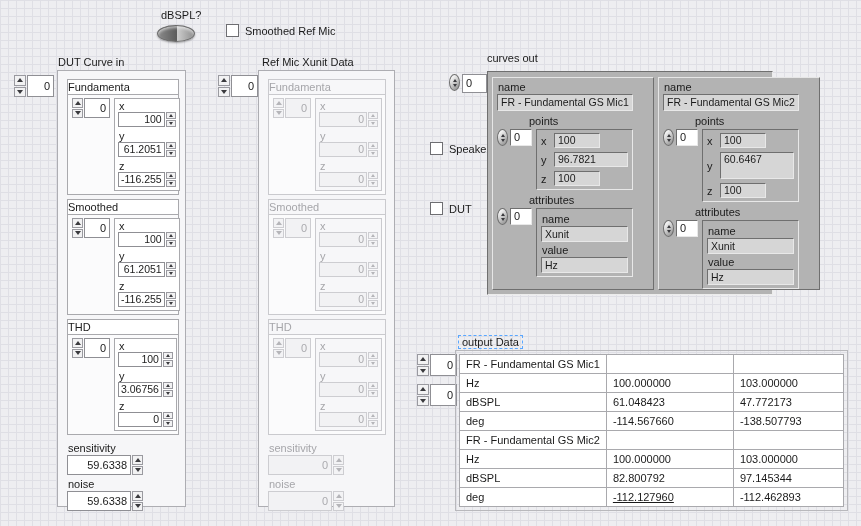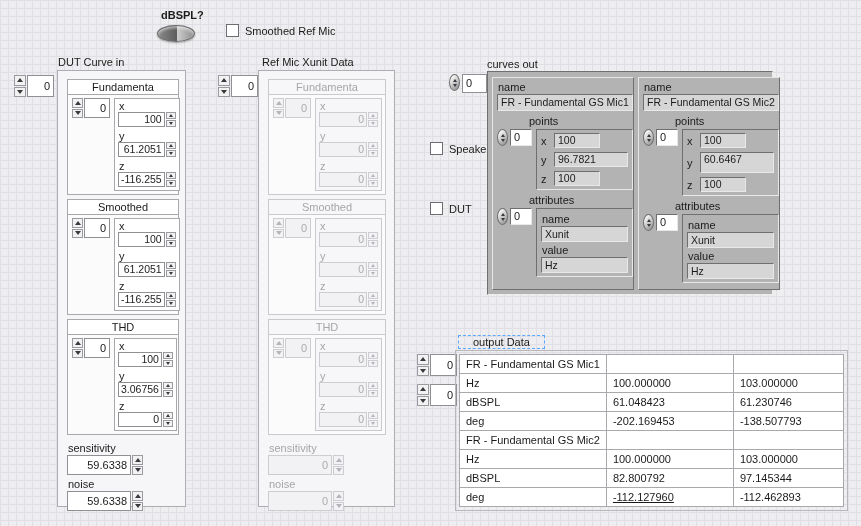--- a/index.html
+++ b/index.html
@@ -42,21 +42,21 @@
     background:#fff; border:1px solid #8f8f94; text-align:right;
     padding:0 3px; display:flex; align-items:center; justify-content:flex-end;
   }
   .idx-lg { height:22px; } .idx-lg .ibox { width:27px; }
   .idx-sm { height:20px; } .idx-sm .spin{ width:11px; } .idx-sm .ibox { width:26px; }
 
   
   .cluster { background:#f6f6f8; border:1px solid #adadb2; }
   .col { position:absolute; left:9px; top:8px; display:flex; flex-direction:column; }
   .section { border:1px solid #a9a9ad; background:#fbfbfc; margin-bottom:4px; }
-  .sec-header { height:15px; line-height:14px; text-align:center; background:#fff; border-bottom:1px solid #a9a9ad; overflow:hidden; }
+  .sec-header { height:15px; line-height:14px; background:#fff; border-bottom:1px solid #a9a9ad; overflow:hidden; }
   .sec-body { display:flex; gap:4px; padding:3px 3px 3px 4px; align-items:flex-start; }
   .xyz { border:1px solid #a9a9ad; background:#fff; padding:2px 3px 3px 3px; flex:1; }
   .nf { margin-bottom:4px; } .nf:last-child { margin-bottom:0; }
   .nf-label { height:11px; line-height:11px; padding-left:1px; }
   .nf-row { display:flex; align-items:stretch; gap:1px; }
   .nf-box { flex:1; height:15px; line-height:13px; border:1px solid #8f8f94; background:#fff;
             text-align:right; padding:0 2px; font-size:10.5px; overflow:hidden; white-space:nowrap; }
   .spin-xs { width:10px; display:flex; flex-direction:column; gap:1px; }
   .spin-xs .sbtn { flex:1; min-height:6px; background:#f2f2f3; border:1px solid #9a9aa0; display:flex; align-items:center; justify-content:center; cursor:pointer; }
   .spin-xs .tri-up { border-left-width:2px; border-right-width:2px; border-bottom-width:3px; }
@@ -70,21 +70,21 @@
   .disabled .section, .disabled .sec-header, .disabled .xyz { border-color:#cacace; }
   .disabled .sec-header, .disabled .xyz { background:#f7f7f9; }
   .disabled .nf-box, .disabled .sn-box, .disabled .idx-sm .ibox { background:#f2f2f4; border-color:#cdcdd1; color:#ababaf; }
   .disabled .sbtn { background:#f3f3f5; border-color:#cdcdd1; }
   .disabled .tri-up { border-bottom-color:#b5b5b9; }
   .disabled .tri-down { border-top-color:#b5b5b9; }
 
   
   .classic-panel { background:#b3b3b3; border:1px solid; border-color:#6f6f6f #ececec #ececec #6f6f6f; }
   .mics { position:absolute; left:4px; top:5px; right:4px; bottom:4px; display:flex; gap:4px; }
-  .mic { flex:1; background:#b3b3b3; border:1px solid; border-color:#e6e6e6 #6f6f6f #6f6f6f #e6e6e6; padding:2px 0 3px 4px; }
+  .mic { flex:1; background:#b3b3b3; border:1px solid; border-color:#e6e6e6 #6f6f6f #6f6f6f #e6e6e6; padding:2px 20px 3px 4px; }
   .sunken-field { background:#d6d6d6; border:1px solid; border-color:#6f6f6f #e8e8e8 #e8e8e8 #6f6f6f;
                   padding:0 3px; height:17px; line-height:15px; font-size:10.5px; white-space:nowrap; overflow:hidden; }
   .sunken-panel { background:#b3b3b3; border:1px solid; border-color:#6f6f6f #e8e8e8 #e8e8e8 #6f6f6f; padding:3px 4px; }
   .cspin { width:11px; height:17px; border:1px solid #6f6f6f; border-radius:50%;
            background:linear-gradient(135deg,#f2f2f2 20%,#9c9c9c 85%);
            display:flex; flex-direction:column; align-items:center; justify-content:center; gap:2px; cursor:pointer; }
   .cspin .tri-up { border-left-width:2px; border-right-width:2px; border-bottom-width:3px; }
   .cspin .tri-down { border-left-width:2px; border-right-width:2px; border-top-width:3px; }
   .cbox { background:#fff; border:1px solid; border-color:#6f6f6f #e8e8e8 #e8e8e8 #6f6f6f; padding:0 3px; line-height:15px; }
   .mic-label { margin:1px 0 1px 1px; }
@@ -92,28 +92,28 @@
   .flex-row { display:flex; align-items:flex-start; gap:2px; }
   .pt-row { display:flex; align-items:center; gap:6px; margin-bottom:4px; }
   .pt-row:last-child { margin-bottom:0; }
   .pt-label { width:7px; }
   .pt-field { height:15px; line-height:13px; }
 
   
   .tbl-wrap { border:1px solid #b8b8bc; padding:3px; }
   table.out { border-collapse:collapse; background:#fff; width:100%; }
   table.out td { border:1px solid #a9a9ad; height:19px; padding:0 6px; font-size:11px; white-space:nowrap; overflow:hidden; }
-  .sel-label { display:inline-block; border:1px dashed #5aa7ff; padding:0 14px; background:rgba(255,255,255,.0); }
+  .sel-label { display:inline-block; border:1px dashed #5aa7ff; padding:0 3px; background:rgba(255,255,255,.0); }
 </style>
 </head>
 <body>
 
 <div class="stage">
 
-  <div class="abs lbl" style="left:161px; top:9px;font-weight:bold;">dBSPL?</div>
+  <div class="abs lbl" style="left:161px; top:9px;">dBSPL?</div>
   <div class="abs switch" style="left:157px; top:25px;"></div>
 
   <div class="abs cb" style="left:226px; top:24px;">
     <span class="cb-box"></span>
     <span class="lbl">Smoothed Ref Mic</span>
   </div>
 
   <div class="abs idx idx-lg" style="left:14px; top:75px;">
     <div class="spin">
       <div class="sbtn">
@@ -568,21 +568,21 @@
 
   <div class="abs cb" style="left:430px; top:142px;">
     <span class="cb-box"></span>
     <span class="lbl">Speaker</span>
   </div>
   <div class="abs cb" style="left:430px; top:202px;">
     <span class="cb-box"></span>
     <span class="lbl">DUT</span>
   </div>
 
-  <div class="abs lbl" style="left:487px; top:58px;">curves out</div>
+  <div class="abs lbl" style="left:487px; top:52px;">curves out</div>
   <div class="abs" style="left:449px; top:74px; display:flex; gap:2px; align-items:flex-start;">
     <div class="cspin">
       <span class="tri-up"></span>
       <span class="tri-down"></span>
     </div>
     <div class="cbox" style="width:25px; height:19px; line-height:17px; border-color:#8f8f94; background:#fff;">0</div>
   </div>
   <div class="abs classic-panel" style="left:487px; top:71px; width:286px; height:224px;">
     <div class="mics">
   <div class="mic">
@@ -636,21 +636,21 @@
         <span class="tri-down"></span>
       </div>
       <div class="cbox" style="width:22px;height:17px;">0</div>
       <div class="sunken-panel" style="margin-left:2px;flex:1;">
         <div class="pt-row">
           <span class="pt-label">x</span>
           <div class="sunken-field pt-field" style="width:46px;height:15px;">100</div>
         </div>
         <div class="pt-row">
           <span class="pt-label">y</span>
-          <div class="sunken-field pt-field" style="width:74px;height:21px;">60.6467</div>
+          <div class="sunken-field pt-field" style="width:74px;height:27px;">60.6467</div>
         </div>
         <div class="pt-row">
           <span class="pt-label">z</span>
           <div class="sunken-field pt-field" style="width:46px;height:15px;">100</div>
         </div>
       </div>
     </div>
     <div class="indent-label">attributes</div>
     <div class="flex-row">
       <div class="cspin">
@@ -705,26 +705,26 @@
 
   <tr>
     <td style="width:127px;">Hz</td>
     <td style="width:127px;">100.000000</td>
     <td>103.000000</td>
   </tr>
 
   <tr>
     <td style="width:127px;">dBSPL</td>
     <td style="width:127px;">61.048423</td>
-    <td>61.230746</td>
+    <td>47.772173</td>
   </tr>
 
   <tr>
     <td style="width:127px;">deg</td>
-    <td style="width:127px;">-202.169453</td>
+    <td style="width:127px;">-114.567660</td>
     <td>-138.507793</td>
   </tr>
 
   <tr>
     <td style="width:127px;">FR - Fundamental GS Mic2</td>
     <td style="width:127px;"></td>
     <td></td>
   </tr>
 
   <tr>

